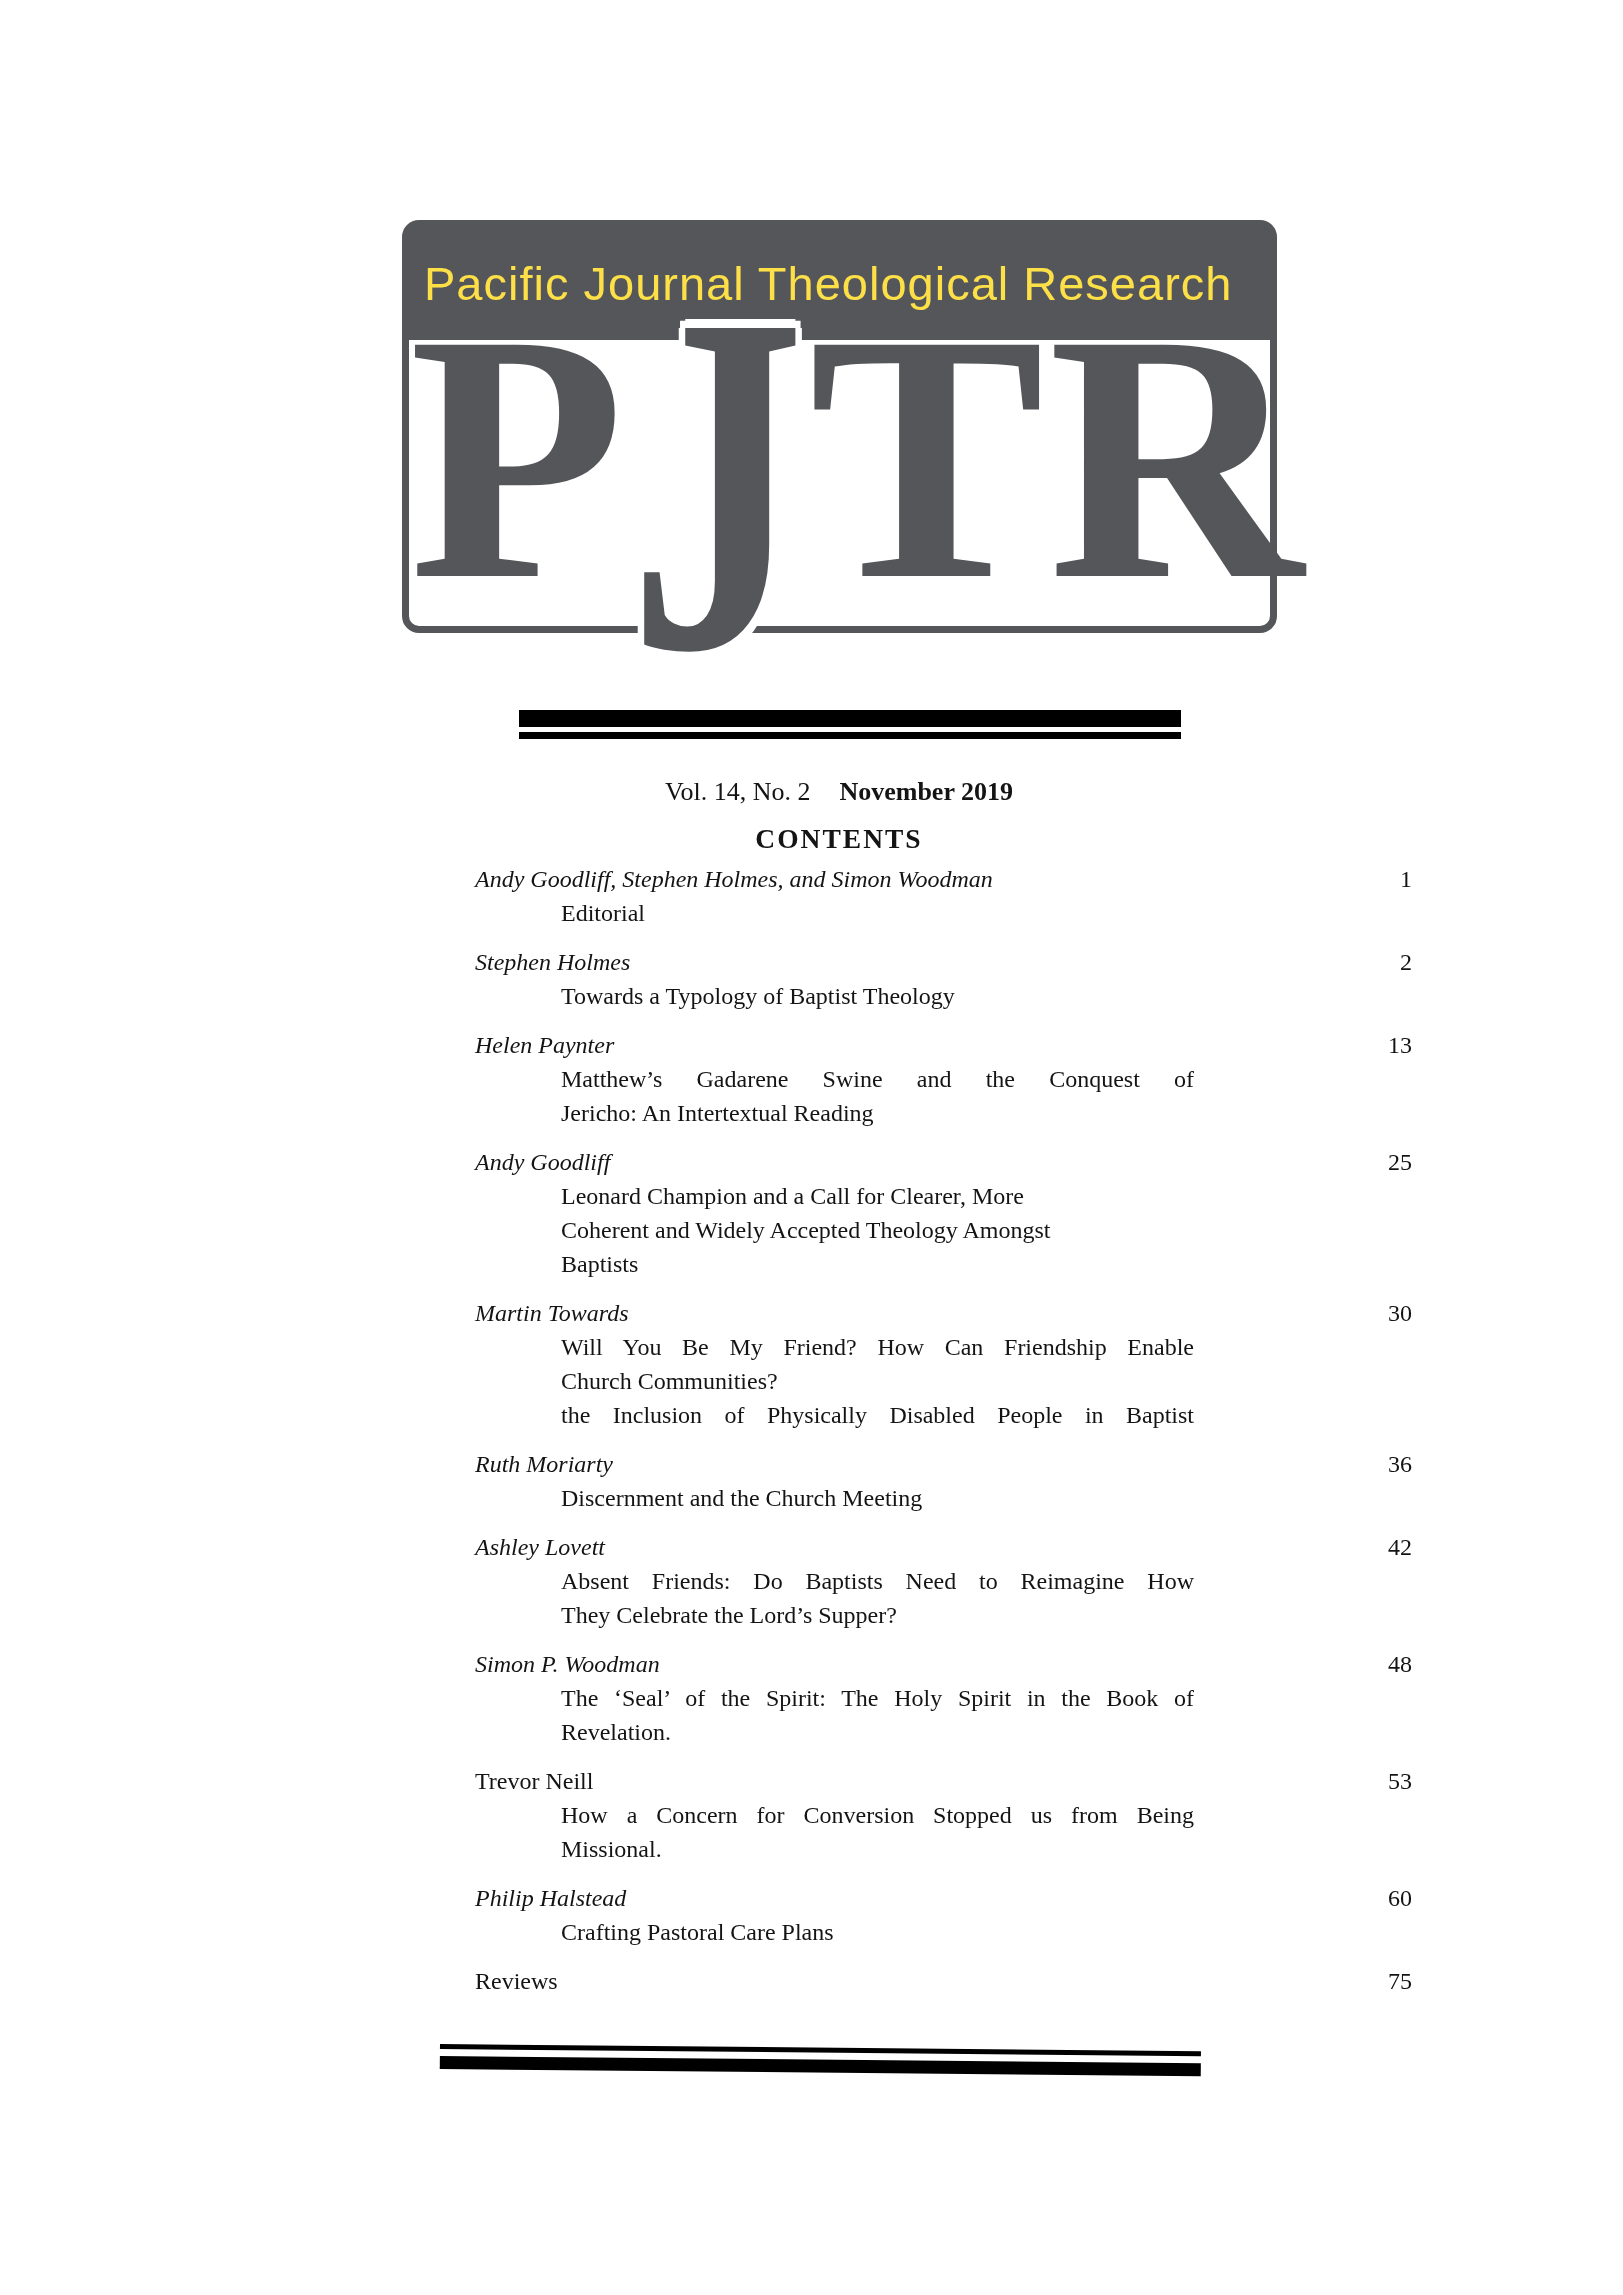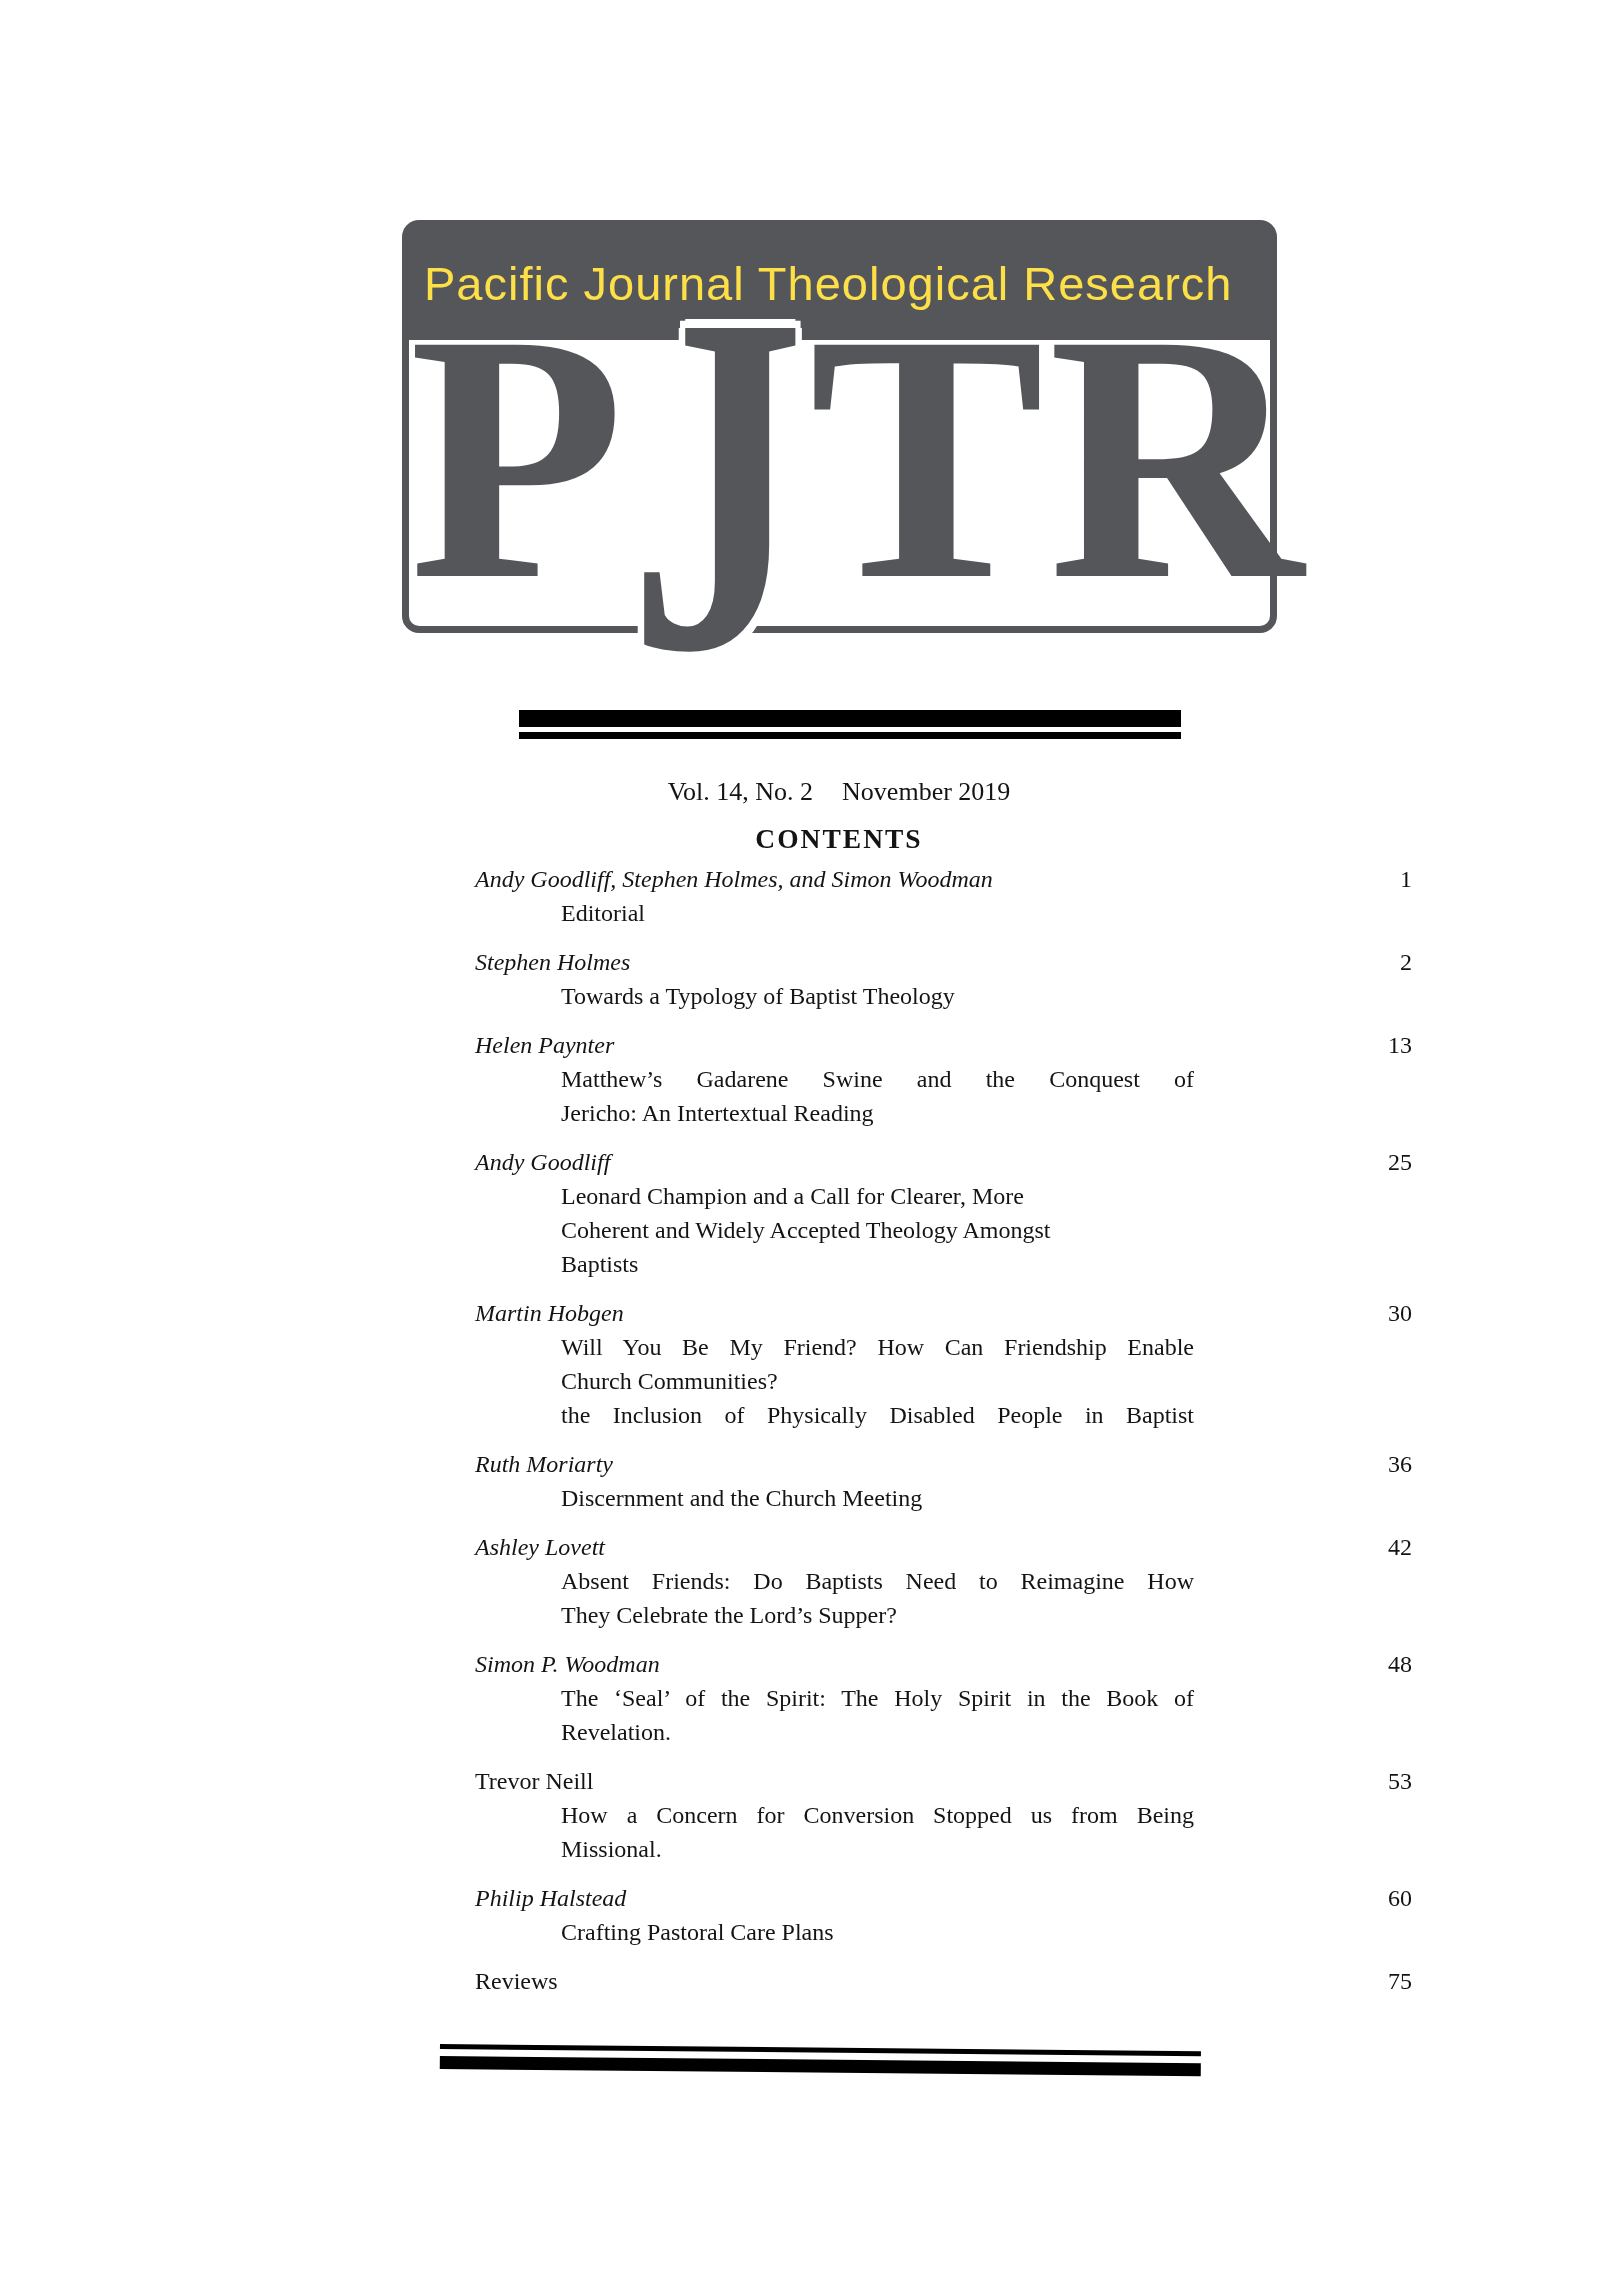--- a/index.html
+++ b/index.html
@@ -76,21 +76,21 @@
   .rule-bottom .bar-gap{height:6.5px;}
   .rule-bottom .bar-thick{height:13px;background:var(--rule-black);}
 
   
   .issue-line{
     position:absolute;left:463px;top:776px;width:752px;
     text-align:center;
     font-size:26px;line-height:31px;
     white-space:nowrap;
   }
-  .issue-line .date{margin-left:29px;}
+  .issue-line .date{margin-left:29px;font-weight:bold;}
   .contents-title{
     position:absolute;left:463px;top:822px;width:752px;
     text-align:center;
     font-size:27.5px;line-height:33px;
     font-weight:bold;
     letter-spacing:2px;
   }
 
   
   .entries{
@@ -174,21 +174,21 @@
           <span class="pnum">25</span>
         </div>
         <div class="titles">
           <div class="title-line">Leonard Champion and a Call for Clearer, More</div>
           <div class="title-line">Coherent and Widely Accepted Theology Amongst</div>
           <div class="title-line">Baptists</div>
         </div>
       </div>
       <div class="entry">
         <div class="author-line">
-          <span class="author it">Martin Hobgen</span>
+          <span class="author it">Martin Towards</span>
           <span class="pnum">30</span>
         </div>
         <div class="titles">
           <div class="title-line jline">Will You Be My Friend? How Can Friendship Enable</div>
           <div class="title-line">Church Communities?</div>
           <div class="title-line jline">the Inclusion of Physically Disabled People in Baptist</div>
         </div>
       </div>
       <div class="entry">
         <div class="author-line">

